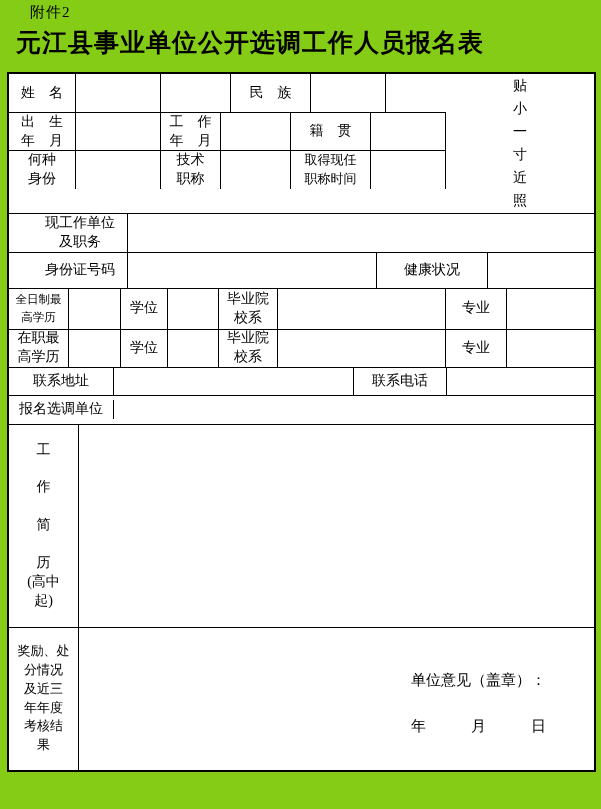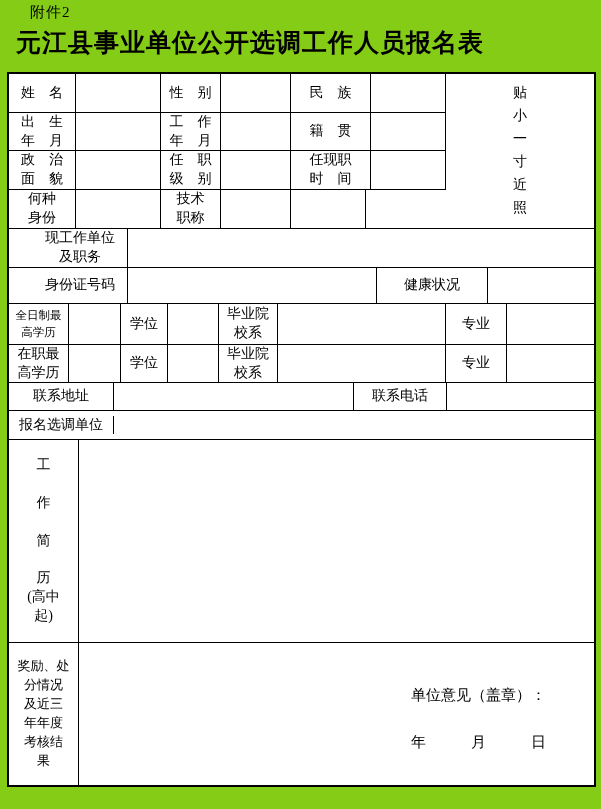--- a/index.html
+++ b/index.html
@@ -34,21 +34,21 @@
     text-align:center;white-space:pre-line;line-height:1.35;
     border-right:1px solid #000;
     overflow:hidden;
   }
   .cell.last{border-right:none;flex:1 1 auto;}
   .secA{display:flex;border-bottom:1px solid #000;}
   .secA-left{display:flex;flex-direction:column;}
   .secA-left .row:last-child{border-bottom:none;}
   .photoCell{
     box-sizing:border-box;width:148px;
-    display:flex;align-items:center;justify-content:center;font-family:Liberation Mono, monospace;
+    display:flex;align-items:flex-end;justify-content:center;
   }
   .vtext{
     width:1em;word-break:break-all;line-height:1.65;
     text-align:center;font-size:14px;
   }
   
   .h38{height:38px;} .h37{height:37px;justify-content:flex-end;} .h35{height:35px;}
   .h40{height:40px;} .h27{height:27px;} .h28{height:28px;align-items:center;}
   .h202{height:202px;} .h142{height:142px;}
   
@@ -74,53 +74,43 @@
   <div class="attachment">附件2</div>
   <div class="title">元江县事业单位公开选调工作人员报名表</div>
 
   <div class="tbl">
 
     <div class="secA">
       <div class="secA-left">
         <div class="row h38">
           <div class="cell w67">姓　名</div>
           <div class="cell w85"></div>
-          <div class="cell w60">性　别</div>
           <div class="cell w70"></div>
           <div class="cell w80">民　族</div>
           <div class="cell w75"></div>
         </div>
         <div class="row h37">
           <div class="cell w67">出　生
 年　月</div>
           <div class="cell w85"></div>
           <div class="cell w60">工　作
 年　月</div>
           <div class="cell w70"></div>
           <div class="cell w80">籍　贯</div>
           <div class="cell w75"></div>
         </div>
         <div class="row h38">
-          <div class="cell w67">政　治
-面　貌</div>
-          <div class="cell w85"></div>
-          <div class="cell w60">任　职
-级　别</div>
-          <div class="cell w70"></div>
-          <div class="cell w80">任现职
-时　间</div>
-          <div class="cell w75"></div>
-        </div>
-        <div class="row h38">
           <div class="cell w67">何种
 身份</div>
           <div class="cell w85"></div>
           <div class="cell w60">技术
 职称</div>
           <div class="cell w70"></div>
+          <div class="cell w80 sm13">取得现任
+职称时间</div>
           <div class="cell w75"></div>
         </div>
       </div>
       <div class="photoCell">
         <div class="vtext">贴小一寸近照</div>
       </div>
     </div>
 
     <div class="row h38">
       <div class="cell w95">现工作单位

